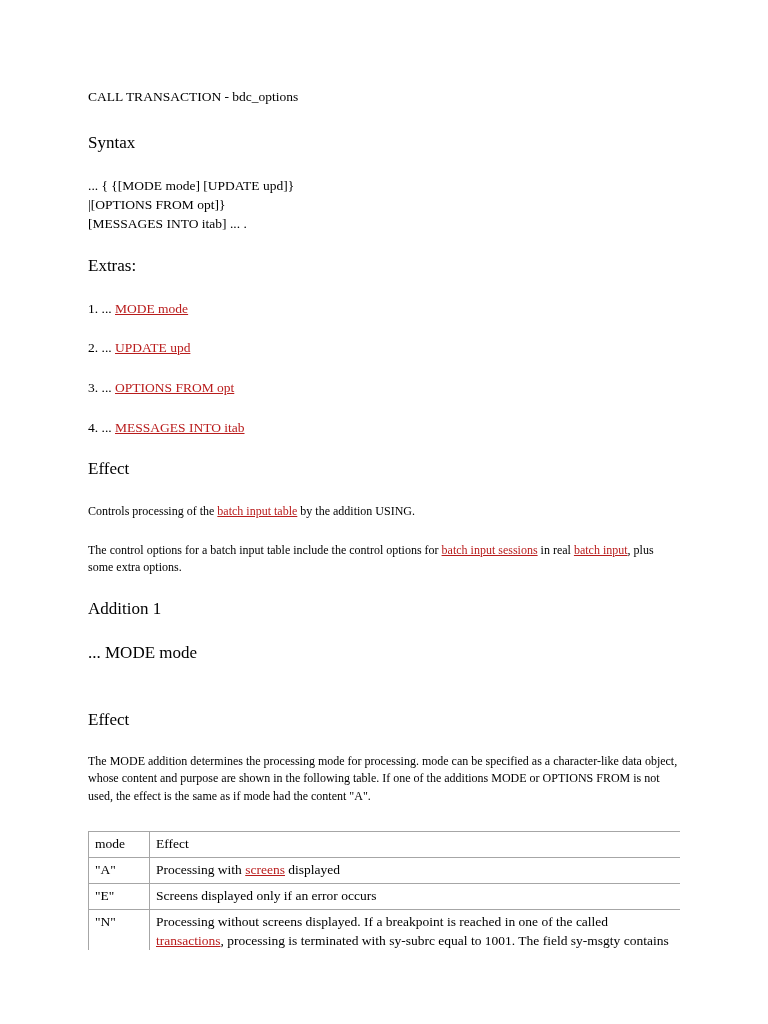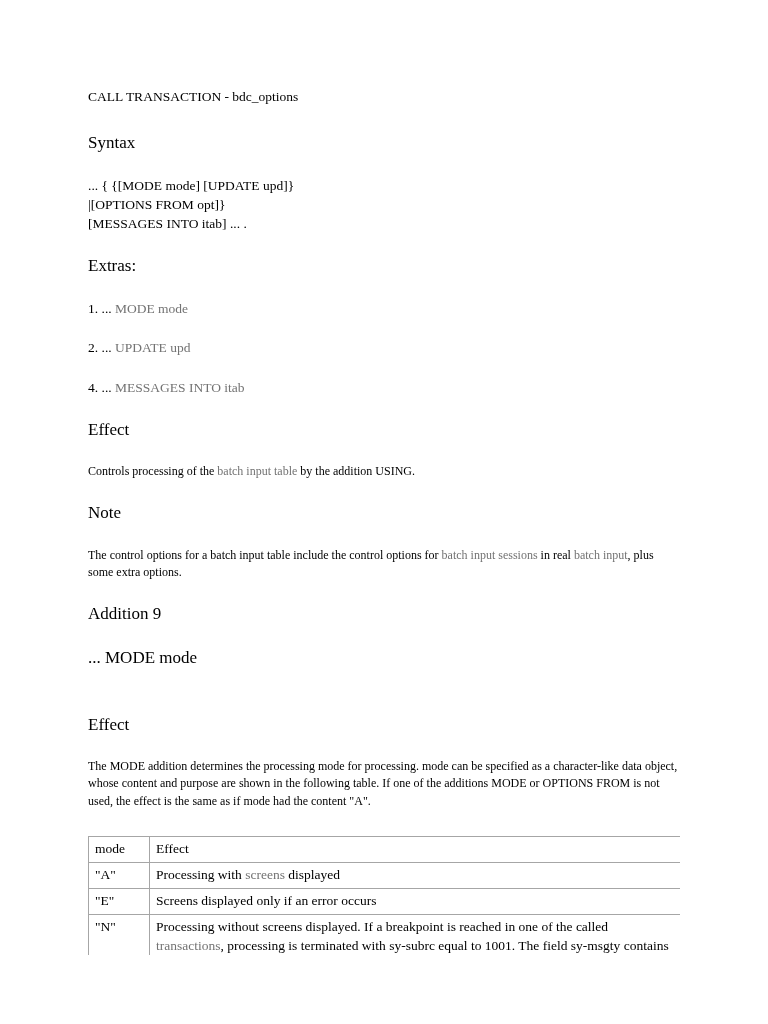--- a/index.html
+++ b/index.html
@@ -36,21 +36,22 @@
     line-height: 1.42;
     margin: 0 0 22px 0;
     white-space: pre-wrap;
   }
   .link-list .link-item {
     font-size: 13.5px;
     line-height: 1.3;
     margin: 0 0 22px 0;
   }
   a.doclink, .doclink {
-    color: #737373;
+    color: #b91c1c;
+    text-decoration: underline;
     cursor: pointer;
   }
   .body-para {
     font-size: 12px;
     line-height: 1.43;
     margin: 0 0 22px 0;
     text-align: left;
   }
   .spacer-lg {
     height: 22px;
@@ -90,32 +91,32 @@
 
   <div class="syntax-block">... { {[MODE mode] [UPDATE upd]}
 |[OPTIONS FROM opt]}
 [MESSAGES INTO itab] ... .</div>
 
   <div class="para">Extras:</div>
 
   <div class="link-list">
     <div class="link-item"><span>1. ... </span><span class="doclink">MODE mode</span></div>
     <div class="link-item"><span>2. ... </span><span class="doclink">UPDATE upd</span></div>
+    <div class="link-item"><span>3. ... </span><span class="doclink">OPTIONS FROM opt</span></div>
     <div class="link-item"><span>4. ... </span><span class="doclink">MESSAGES INTO itab</span></div>
   </div>
 
   <div class="para">Effect</div>
 
   <div class="body-para"><span>Controls processing of the </span><span class="doclink">batch input table</span><span> by the addition USING.</span></div>
 
-  <div class="para">Note</div>
 
   <div class="body-para"><span>The control options for a batch input table include the control options for </span><span class="doclink">batch input sessions</span><span> in real </span><span class="doclink">batch input</span><span>, plus some extra options.</span></div>
 
-  <div class="para">Addition 9</div>
+  <div class="para">Addition 1</div>
 
   <div class="para">... MODE mode</div>
 
   <div class="spacer-lg"></div>
 
   <div class="para">Effect</div>
 
   <div class="body-para">The MODE addition determines the processing mode for processing. mode can be specified as a character-like data object, whose content and purpose are shown in the following table. If one of the additions MODE or OPTIONS FROM is not used, the effect is the same as if mode had the content "A".</div>
 
   <div class="table-clip">

